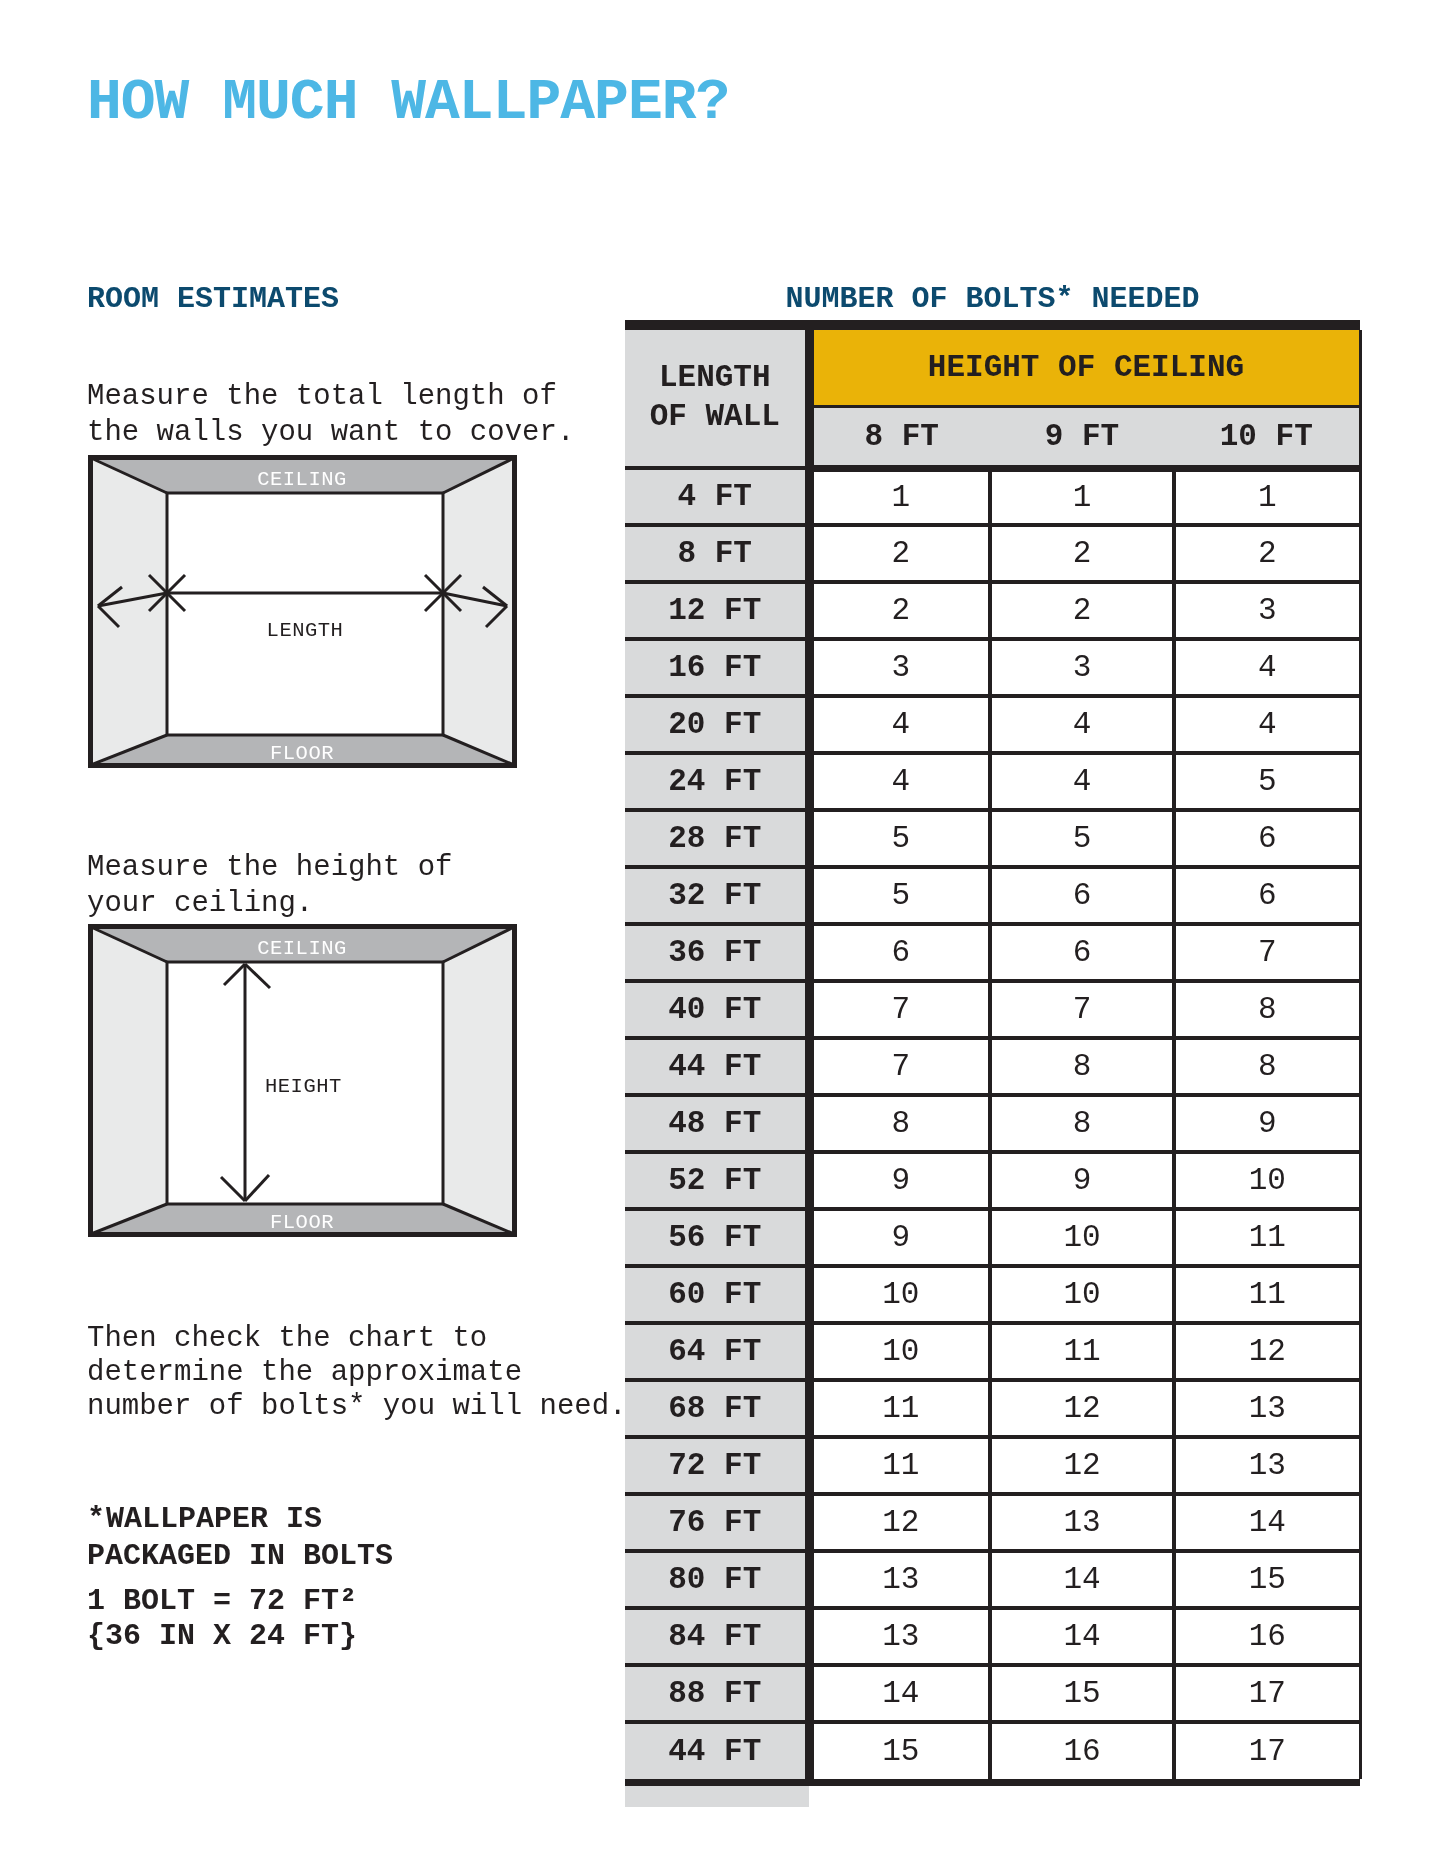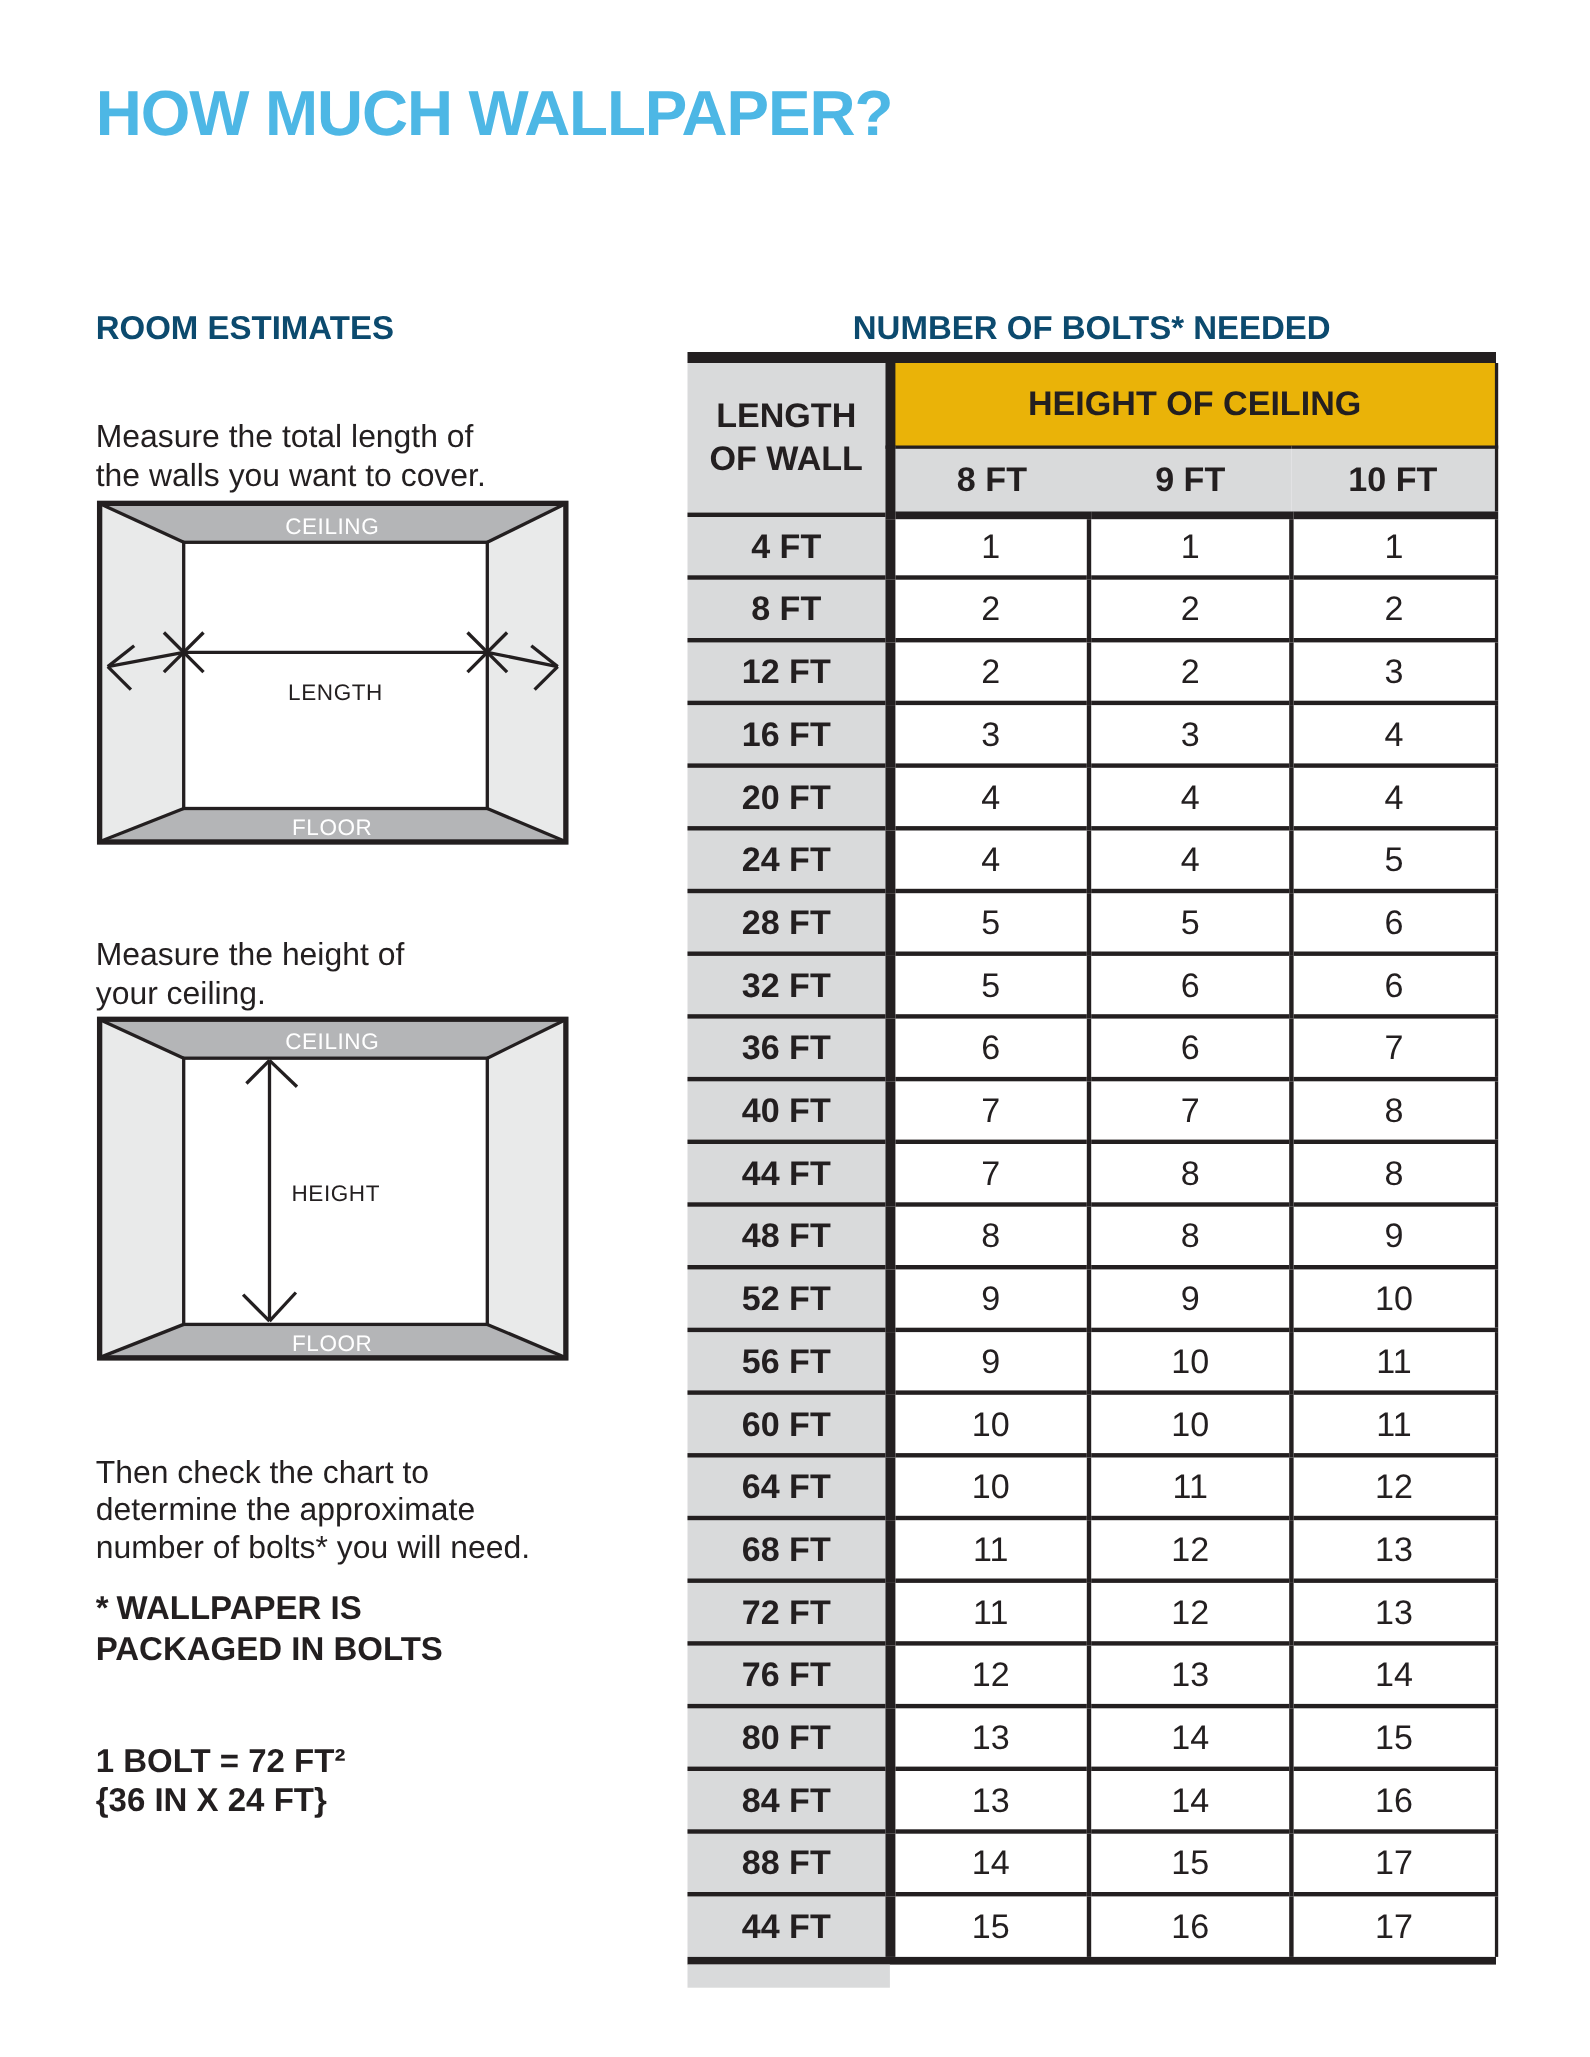--- a/index.html
+++ b/index.html
@@ -1,34 +1,34 @@
 <!DOCTYPE html>
 <html><head>
 <meta charset="utf-8">
 <style>
   html,body { margin:0; padding:0; background:#ffffff; }
   .page {
     position:relative; width:1445px; height:1870px; background:#ffffff;
-    font-family:Liberation Sans, sans-serif; color:#231f20; overflow:hidden;
+    font-family:Liberation Mono, monospace; color:#231f20; overflow:hidden;
   }
   .page-title {
     position:absolute; left:87px; top:70px; font-size:58px; font-weight:bold;
     letter-spacing:-1px; color:#4db7e5; white-space:nowrap;
   }
   .section-heading {
     position:absolute; top:282px; font-size:30px; font-weight:bold;
     color:#0c4a6e; white-space:nowrap;
   }
   .heading-left { left:87px; }
   .heading-table { left:625px; width:735px; text-align:center; }
   .para { position:absolute; left:87px; font-size:29px; line-height:36px; color:#231f20;margin-top:40px; }
   .para-1 { top:339px; }
   .para-2 { top:810px; }
   .para-3 { top:1282px; line-height:34px; }
-  .footnote { position:absolute; left:87px; top:1444px; font-size:30px; font-weight:bold; line-height:37px; }
+  .footnote { position:absolute; left:87px; top:1501px; font-size:30px; font-weight:bold; line-height:37px; }
   .footnote .fn-star { display:inline-block; width:19px; }
   .footnote .fn-line2 { }
   .bolt-info { position:absolute; left:87px; top:1584px; font-size:30px; font-weight:bold; line-height:35px; }
   .diagram { position:absolute; left:88px; width:429px; height:313px; }
   .diagram-1 { top:455px; }
   .diagram-2 { top:924px; }
   .diagram line { stroke:#231f20; stroke-width:3; }
   .wall-label { fill:#ffffff; font-size:20.5px; letter-spacing:0.5px; }
   .dim-label { fill:#231f20; font-size:20.5px; letter-spacing:0.5px; }
   

